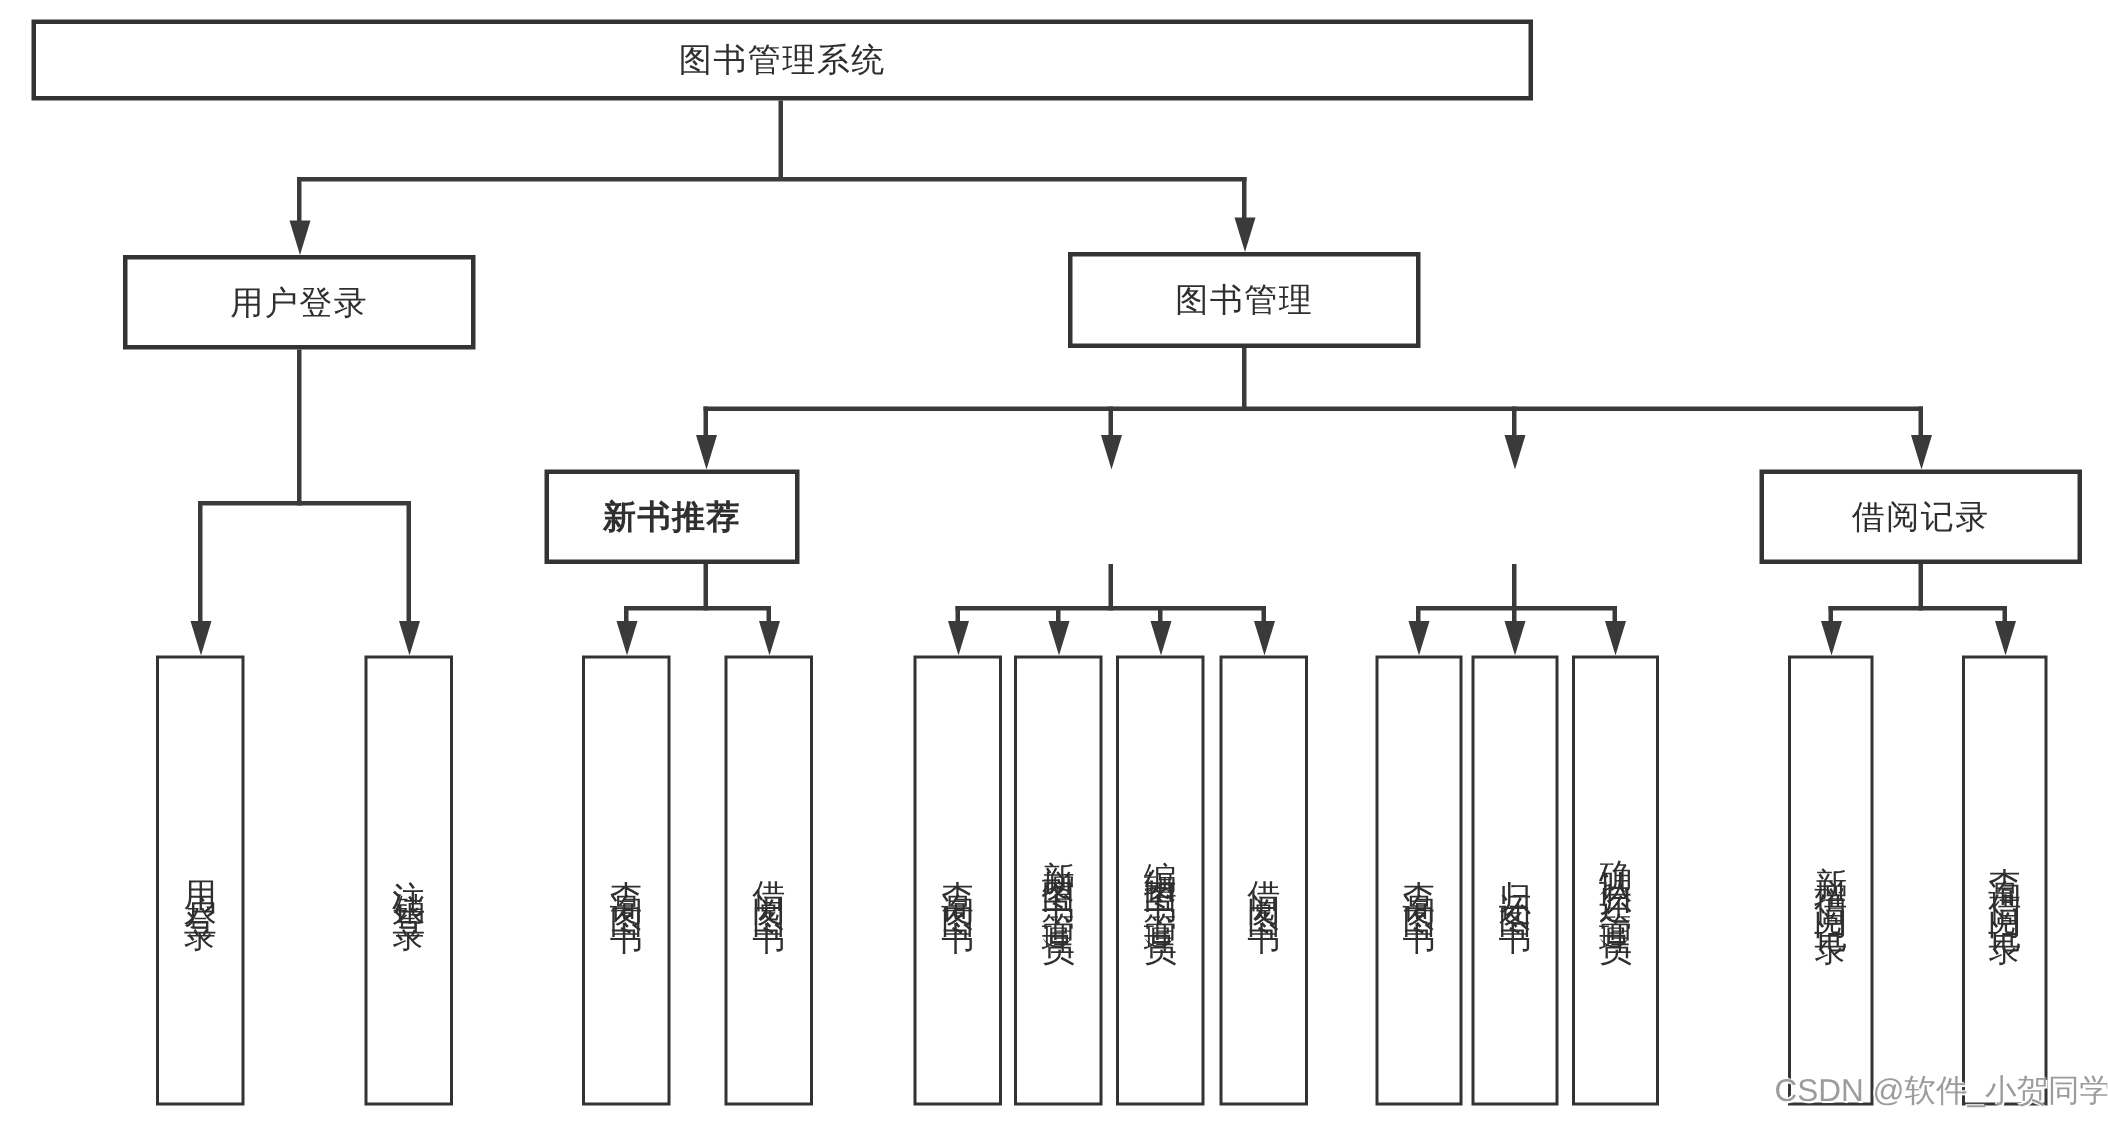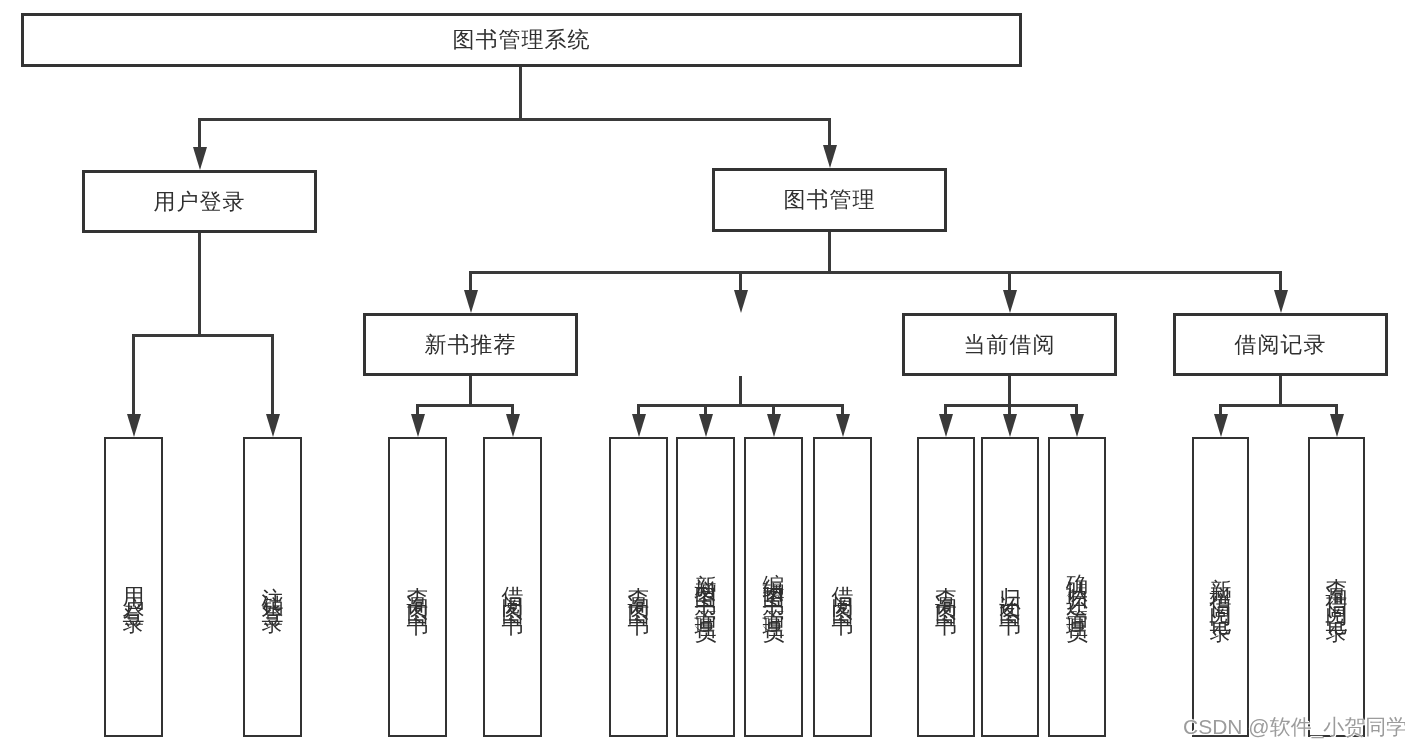--- a/index.html
+++ b/index.html
@@ -92,25 +92,22 @@
   <div class="line" style="left:469px; top:271px; width:813px; height:3px;"></div>
   <div class="line" style="left:469px;  top:271px; width:3px; height:22px;"></div>
   <div class="arrow" style="left:464px;  top:290px;"></div>
   <div class="line" style="left:739px;  top:271px; width:3px; height:22px;"></div>
   <div class="arrow" style="left:734px;  top:290px;"></div>
   <div class="line" style="left:1008px; top:271px; width:3px; height:22px;"></div>
   <div class="arrow" style="left:1003px; top:290px;"></div>
   <div class="line" style="left:1279px; top:271px; width:3px; height:22px;"></div>
   <div class="arrow" style="left:1274px; top:290px;"></div>
 
-  <div class="node" style="left:363px; top:313px; width:215px; height:63px;">
+  <div class="node" style="left:363px; top:313px; width:170px; height:63px;font-weight:bold;">
     <span class="lbl">新书推荐</span>
-  </div>
-  <div class="node" style="left:902px; top:313px; width:215px; height:63px;">
-    <span class="lbl">当前借阅</span>
   </div>
   <div class="node" style="left:1173px; top:313px; width:215px; height:63px;">
     <span class="lbl">借阅记录</span>
   </div>
 
   <div class="line" style="left:469px; top:376px; width:3px;  height:31px;"></div>
   <div class="line" style="left:416px; top:404px; width:98px; height:3px;"></div>
   <div class="line" style="left:416px; top:404px; width:3px;  height:12px;"></div>
   <div class="arrow" style="left:411px; top:414px;"></div>
   <div class="line" style="left:511px; top:404px; width:3px;  height:12px;"></div>

